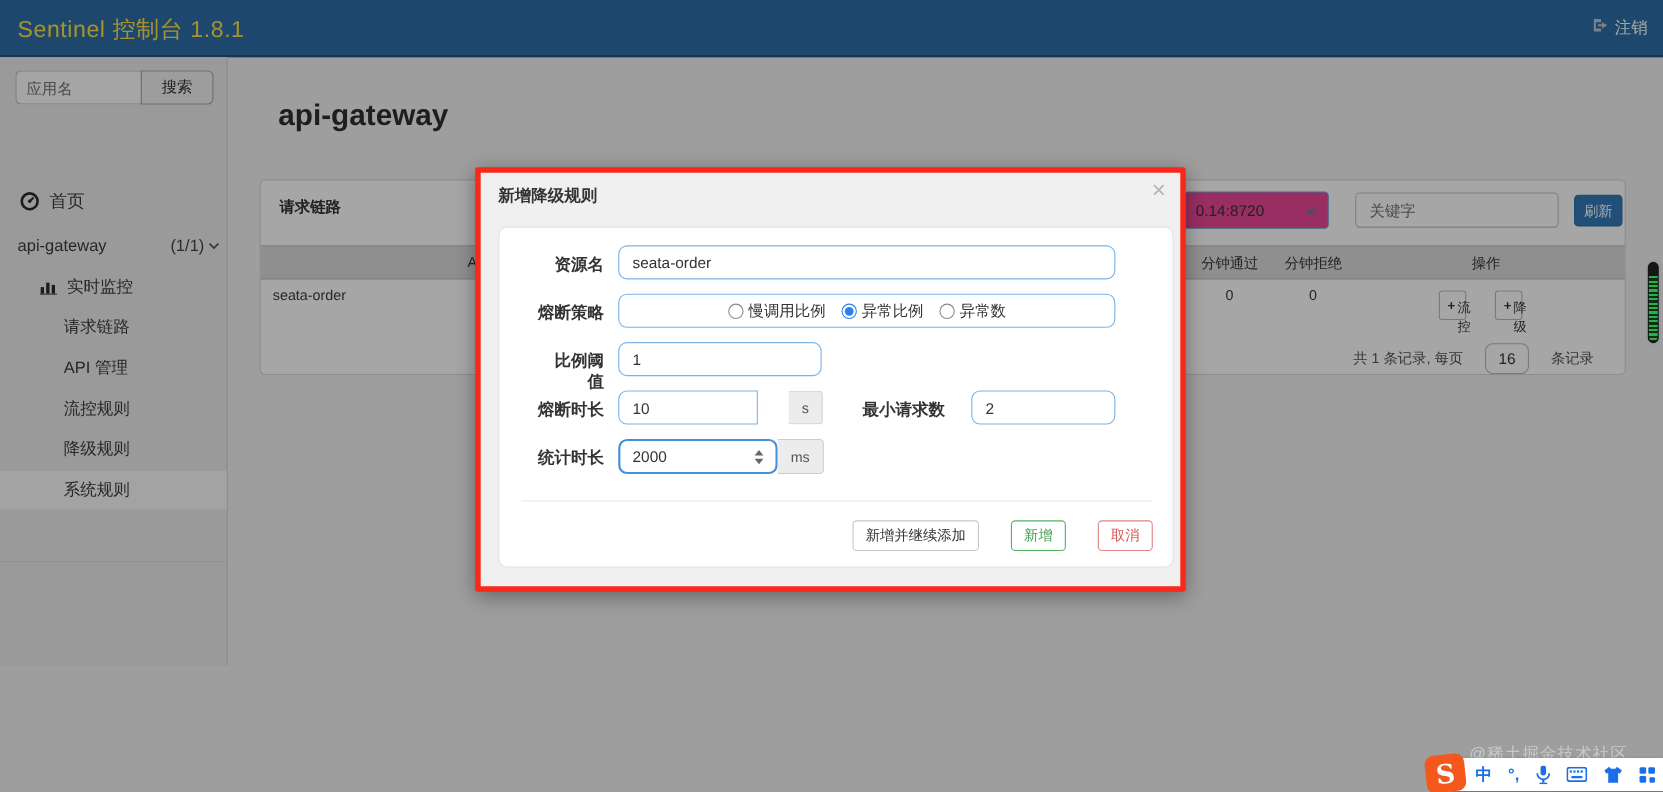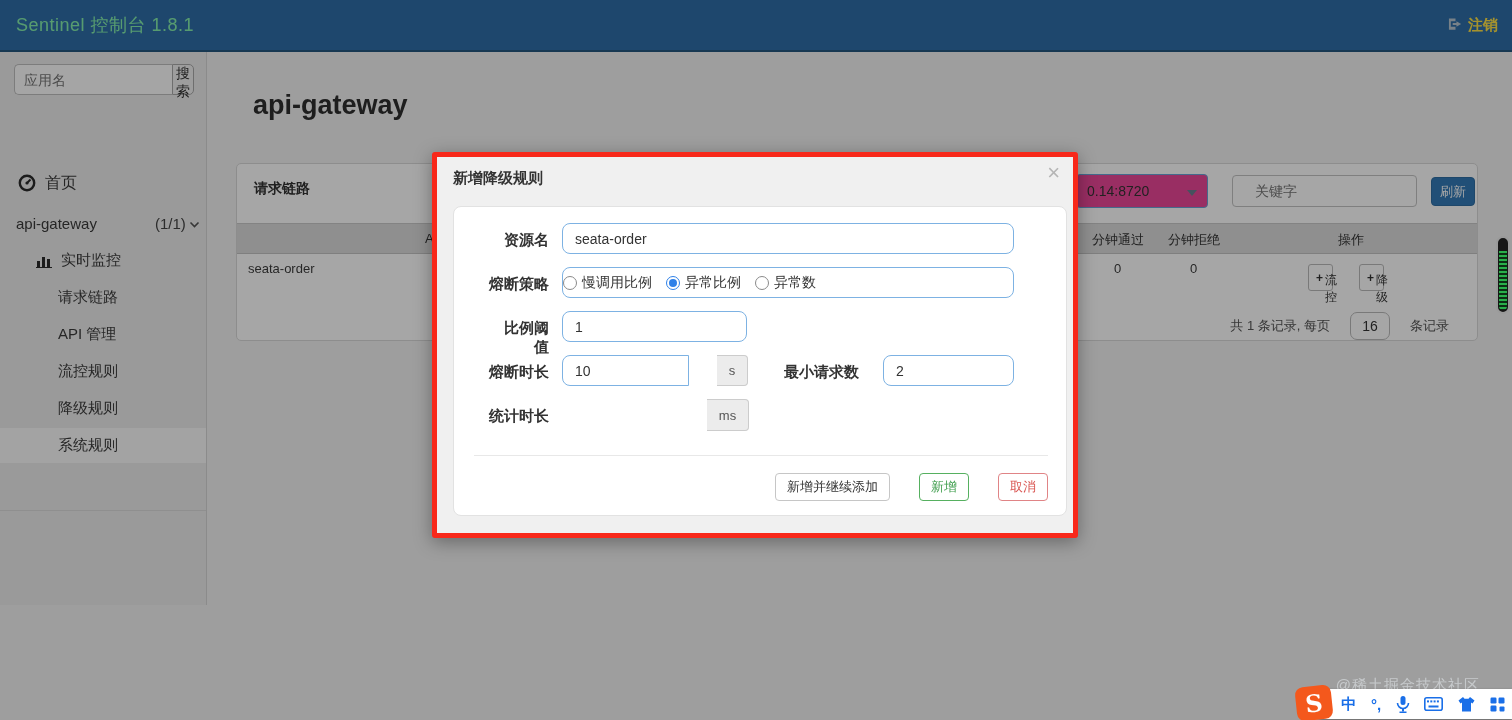--- a/index.html
+++ b/index.html
@@ -1,46 +1,46 @@
 <!DOCTYPE html>
 <html><head>
 <meta charset="utf-8">
 <style>
   * { margin:0; padding:0; box-sizing:border-box; }
   html,body { width:1512px; height:720px; overflow:hidden;
     font-family:"Liberation Sans","DejaVu Sans",sans-serif; background:#f3f3f3; }
   
   #navbar { position:absolute; left:0; top:0; width:1512px; height:52px;
     background:#2e6ea8; border-bottom:2px solid #24577f; }
-  #navbar-title { position:absolute; left:16px; top:13px; font-size:18px;
-    color:#86efac; letter-spacing:.5px; }
-  #logout { position:absolute; right:14px; top:16px; color:#fde047; font-size:15px;
-    display:flex; align-items:center; gap:5px; cursor:pointer;font-weight:bold; }
+  #navbar-title { position:absolute; left:16px; top:13px; font-size:21px;
+    color:#fde047; letter-spacing:.5px; }
+  #logout { position:absolute; right:14px; top:16px; color:#ffffff; font-size:15px;
+    display:flex; gap:5px; cursor:pointer; }
   
   #sidebar { position:absolute; left:0; top:52px; width:207px; height:553px;
     background:#ededed; border-right:1px solid #d6d6d6; }
   #app-search { position:absolute; left:14px; top:12px; width:180px; height:31px; display:flex; }
   #app-search input { flex:1; min-width:0; border:1px solid #bfbfbf; border-right:none;
     border-radius:5px 0 0 5px; padding:0 9px; font-size:14px; background:#fdfdfd; color:#333; outline:none; }
-  #app-search button { width:22px; border:1px solid #a9a9a9; border-radius:0 5px 5px 0;
+  #app-search button { width:66px; border:1px solid #a9a9a9; border-radius:0 5px 5px 0;
     background:#f2f2f2; font-size:14px; color:#333; cursor:pointer; }
   .side-row { position:absolute; left:0; width:100%; display:flex; align-items:center;
     color:#3b3b3b; cursor:pointer; }
   .side-ic { display:inline-flex; margin-right:9px; }
   
   #main-heading { position:absolute; left:253px; top:90px; font-size:27px; font-weight:bold; color:#2e2e2e; }
   #panel { position:absolute; left:236px; top:163px; width:1242px; height:178px;
     background:#fff; border:1px solid #d9d9d9; border-radius:5px; }
   #panel-title { position:absolute; left:17px; top:16px; font-size:14px; font-weight:bold; color:#333; }
   #machine-select { position:absolute; left:839px; top:10px; width:132px; height:34px;
     border:1px solid #6aa4d8; border-radius:4px; background:#ec4899; color:#333; font-size:14px;
     display:flex; align-items:center; padding:0 10px; cursor:pointer; }
   #machine-select .caret { margin-left:auto; }
   #keyword-input { position:absolute; left:995px; top:11px; width:185px; height:32px;
-    border:1px solid #c3c3c3; border-radius:4px; padding:0 22px; font-size:14px; color:#333; outline:none; }
+    border:1px solid #c3c3c3; border-radius:4px; padding:0 12px; font-size:14px; color:#333; outline:none; }
   #refresh-btn { position:absolute; left:1194px; top:13px; width:44px; height:29px;
     background:#337ab7; border:1px solid #2e6da4; border-radius:4px; color:#fff; font-size:13px; cursor:pointer; }
   #thead { position:absolute; left:0; top:59px; width:100%; height:31px;
     background:#dcdcdc; border-top:1px solid #cacaca; border-bottom:1px solid #c3c3c3;
     font-size:13px; color:#333; }
   #thead span, #trow span { position:absolute; top:7px; }
   #trow { position:absolute; left:0; top:90px; width:100%; height:52px; font-size:13px; color:#3c3c3c; }
   .mini-btn { position:absolute; top:10px; height:27px; background:#fff; border:1px solid #bbb;
     border-radius:3px; font-size:12px; color:#333; cursor:pointer; padding:0 7px; }
   .mini-btn b { font-weight:bold; margin-right:2px; }
@@ -57,21 +57,21 @@
     box-shadow:0 4px 18px rgba(0,0,0,.35); z-index:20; }
   #modal-title { position:absolute; left:16px; top:12px; font-size:15px; font-weight:bold; color:#333; }
   #modal-close { position:absolute; right:13px; top:3px; font-size:22px; color:#b5b5b5; cursor:pointer; }
   #modal-panel { position:absolute; left:16px; top:49px; width:614px; height:310px;
     background:#fff; border:1px solid #e2e2e2; border-radius:8px; }
   .f-label { position:absolute; width:95px; text-align:right; font-size:15px; font-weight:bold; color:#333; }
   .f-input { position:absolute; height:31px; border:1px solid #7db2e3; border-radius:8px;
     background:#fff; font-size:14px; color:#333; padding:0 12px; outline:none; }
   #strategy-box { position:absolute; left:108px; top:60px; width:452px; height:31px;
     border:1px solid #7db2e3; border-radius:8px; display:flex; align-items:center;
-    gap:14px; font-size:14px; color:#333; }
+    justify-content:center; gap:14px; font-size:14px; color:#333; }
   .radio-opt { display:flex; align-items:center; gap:5px; cursor:pointer; }
   .radio-dot { width:14px; height:14px; border-radius:50%; border:1px solid #8a8a8a; background:#fff; }
   .radio-dot.checked { border:1px solid #2f81e8; position:relative; }
   .radio-dot.checked::after { content:""; position:absolute; left:2px; top:2px;
     width:8px; height:8px; border-radius:50%; background:#2f81e8; }
   .addon { position:absolute; height:31px; background:#ececec; border:1px solid #ccc;
     border-left:none; border-radius:0 4px 4px 0; display:flex; align-items:center;
     justify-content:center; font-size:13px; color:#555; }
   #stat-wrap { position:absolute; left:108px; top:192px; width:145px; height:32px;
     border:2px solid #4790d9; border-radius:8px; background:#fff; display:flex; align-items:center; }
@@ -246,20 +246,27 @@
     <input class="f-input" style="left: 108px; top: 104px; width: 185px;" value="1">
 
     <div class="f-label" style="left:0; top:156px;">熔断时长</div>
     <input class="f-input" style="left: 108px; top: 148px; width: 127px; border-radius: 8px 0px 0px 8px;" value="10">
     <div class="addon" style="left:263px; top:148px; width:31px;">s</div>
 
     <div class="f-label" style="left:315px; top:156px; width:90px;">最小请求数</div>
     <input class="f-input" style="left: 429px; top: 148px; width: 131px;" value="2">
 
     <div class="f-label" style="left:0; top:200px;">统计时长</div>
+    <div id="stat-wrap">
+      <input id="stat-input" value="2000" style="">
+      <span id="spinner">
+        <span class="tri-up"></span>
+        <span class="tri-dn"></span>
+      </span>
+    </div>
     <div class="addon" style="left:253px; top:192px; width:42px; height:32px;">ms</div>
 
     <div id="modal-divider"></div>
 
     <div id="modal-btns">
       <button id="btn-add-continue">新增并继续添加</button>
       <button id="btn-add">新增</button>
       <button id="btn-cancel">取消</button>
     </div>
   </div>

